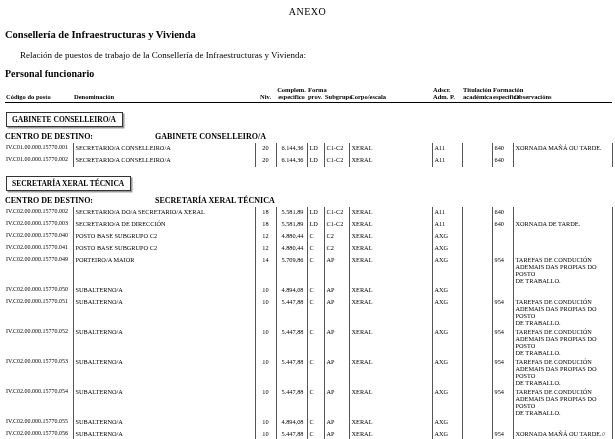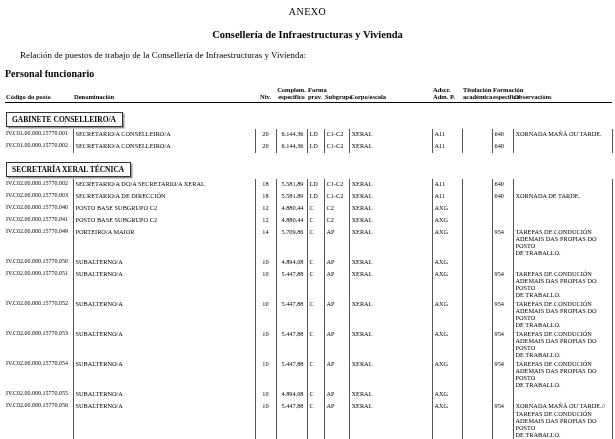--- a/index.html
+++ b/index.html
@@ -1,21 +1,21 @@
 <!DOCTYPE html>
 <html><head>
 <meta charset="utf-8">
 <style>
   * { margin:0; padding:0; box-sizing:border-box; }
   html,body { width:615px; height:439px; background:#fff; overflow:hidden;
     font-family:"Liberation Serif", serif; color:#000; }
   .page { position:relative; width:615px; height:439px; padding:4px 5px 8px 5px; }
 
   .annex-title { text-align:center; font-size:10px; margin-top:2px; letter-spacing:0.5px; }
-  .org-title   { text-align:center; font-size:10.5px; font-weight:bold; margin-top:12px; }
+  .org-title   { text-align:left; font-size:10.5px; font-weight:bold; margin-top:12px; }
   .intro       { font-size:9px; margin-top:10px; margin-left:15px; }
   .table-title { text-align:left; font-size:10px; font-weight:bold; margin-top:8px; }
 
   table { border-collapse:collapse; table-layout:fixed; width:607px; }
   col.c-code       { width:68px; }
   col.c-denom      { width:182px; }
   col.c-niv        { width:21px; }
   col.c-complem    { width:31px; }
   col.c-forma      { width:17px; }
   col.c-subgrupo   { width:25px; }
@@ -108,20 +108,23 @@
           </th>
       <th>
             <div>Observacións</div>
           </th>
     </tr>
   </tbody>
     </table>
 
   <div>
     <div class="section-box">GABINETE CONSELLEIRO/A</div>
+    <div class="centro-line">
+      <span>CENTRO DE DESTINO:</span><span class="centro-name">GABINETE CONSELLEIRO/A</span>
+    </div>
     <table class="rows-table">
       <colgroup>
         <col class="c-code">
           <col class="c-denom">
           <col class="c-niv">
           <col class="c-complem">
         <col class="c-forma">
           <col class="c-subgrupo">
           <col class="c-corpo">
           <col class="c-adscr">
@@ -155,20 +158,23 @@
             <td class="c-titulacion"></td>
             <td class="c-formacion">640</td>
             <td class="c-obs"></td>
           </tr>
         </tbody>
     </table>
   </div>
 
   <div>
     <div class="section-box">SECRETARÍA XERAL TÉCNICA</div>
+    <div class="centro-line">
+      <span>CENTRO DE DESTINO:</span><span class="centro-name">SECRETARÍA XERAL TÉCNICA</span>
+    </div>
     <table class="rows-table">
       <colgroup>
         <col class="c-code">
           <col class="c-denom">
           <col class="c-niv">
           <col class="c-complem">
         <col class="c-forma">
           <col class="c-subgrupo">
           <col class="c-corpo">
           <col class="c-adscr">

